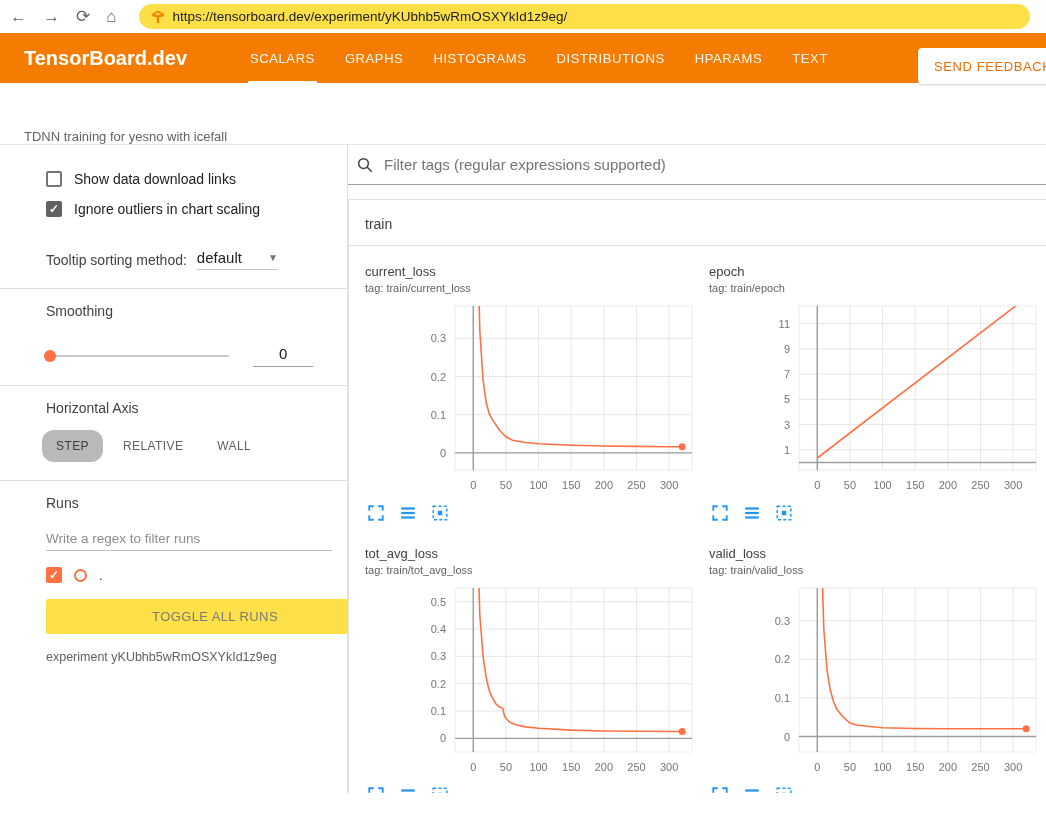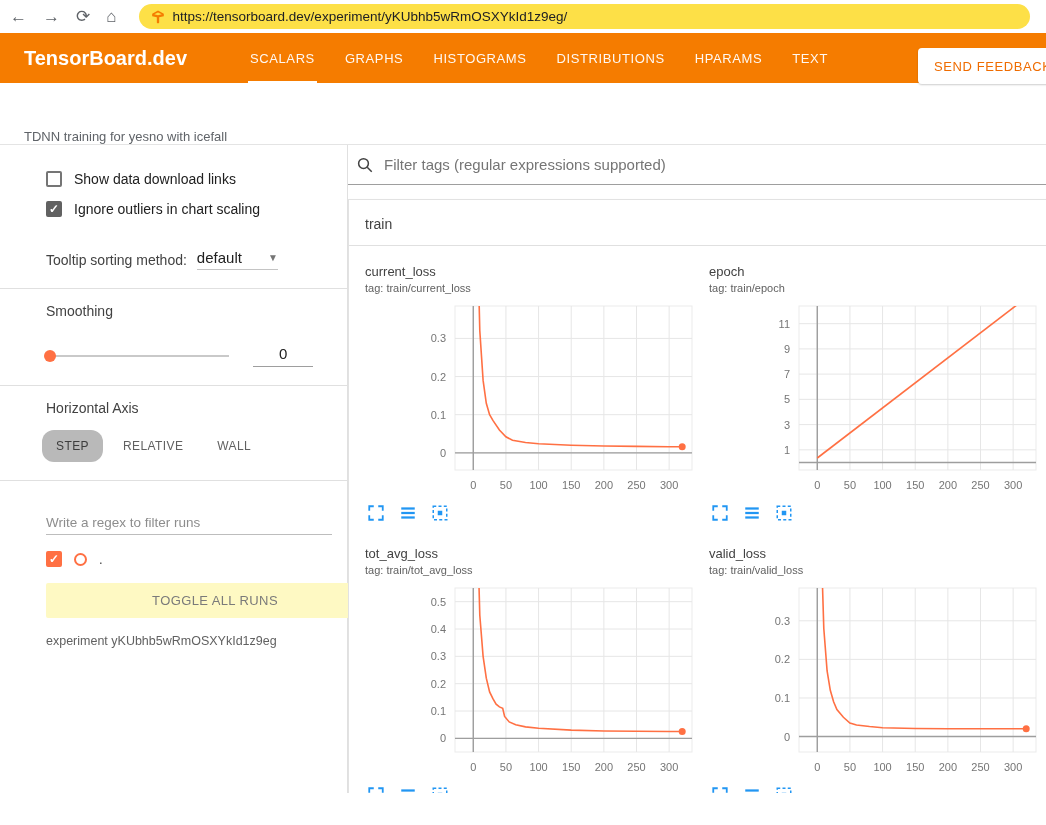--- a/index.html
+++ b/index.html
@@ -48,21 +48,21 @@
   .smooth-val{margin-left:24px;border-bottom:1px solid #9e9e9e;width:64px;text-align:center;font-size:15px;color:#212121;padding-bottom:4px}
 
   .axis-row{display:flex;align-items:center;gap:6px;margin-top:14px;margin-left:-4px}
   .axis-btn{font-size:12px;letter-spacing:.4px;color:#616161;padding:9px 14px;border-radius:12px;cursor:pointer}
   .axis-btn.active{background:#b9b9b9;color:#3d3d3d}
 
   .runs-filter{margin-top:16px;border:none;border-bottom:1px solid #bdbdbd;width:286px;font-size:13.5px;color:#424242;padding:4px 0;outline:none;background:transparent;font-family:"Liberation Sans",sans-serif}
   .runs-filter::placeholder{color:#8d8d8d}
   .run-row{display:flex;align-items:center;gap:12px;margin-top:16px;font-size:13px;color:#424242}
   .run-circle{width:13px;height:13px;border:2px solid #ff7043;border-radius:50%;flex:0 0 auto;cursor:pointer}
-  .toggle-all{margin-top:16px;background:#fef9c3;color:#7a7a7a;font-size:13px;letter-spacing:.4px;padding:10px 0;text-align:center;width:338px;border-radius:2px;cursor:pointer}
+  .toggle-all{margin-top:16px;background:#fde047;color:#7a7a7a;font-size:13px;letter-spacing:.4px;padding:10px 0;text-align:center;width:338px;border-radius:2px;cursor:pointer}
   .exp-note{margin-top:16px;font-size:12.5px;color:#616161}
 
   
   .content{flex:1;overflow:hidden}
   .filter-row{display:flex;align-items:center;gap:10px;height:40px;border-bottom:1px solid #9e9e9e;padding:0 0 0 8px}
   .filter-input{border:none;outline:none;flex:1;font-size:15px;color:#424242;background:transparent;font-family:"Liberation Sans",sans-serif}
   .filter-input::placeholder{color:#757575}
 
   .card{margin-top:14px;width:758px;background:#fff;border:1px solid #e2e2e2;box-shadow:0 1px 2px rgba(0,0,0,.06)}
   .card-header{padding:16px 16px 13px;font-size:14px;color:#424242;border-bottom:1px solid #e0e0e0;cursor:pointer}
@@ -146,20 +146,21 @@
       <div class="section-label">Horizontal Axis</div>
       <div class="axis-row">
         <span class="axis-btn active">STEP</span>
         <span class="axis-btn">RELATIVE</span>
         <span class="axis-btn">WALL</span>
       </div>
     </div>
     <div class="divider"></div>
 
     <div class="side-section">
+      <div class="section-label">Runs</div>
       <input class="runs-filter" placeholder="Write a regex to filter runs" style="">
       <div class="run-row">
         <span class="cb orange">✓</span>
         <span class="run-circle"></span>
         <span>.</span>
       </div>
       <div class="toggle-all">TOGGLE ALL RUNS</div>
       <div class="exp-note">experiment yKUbhb5wRmOSXYkId1z9eg</div>
     </div>
   </aside>

